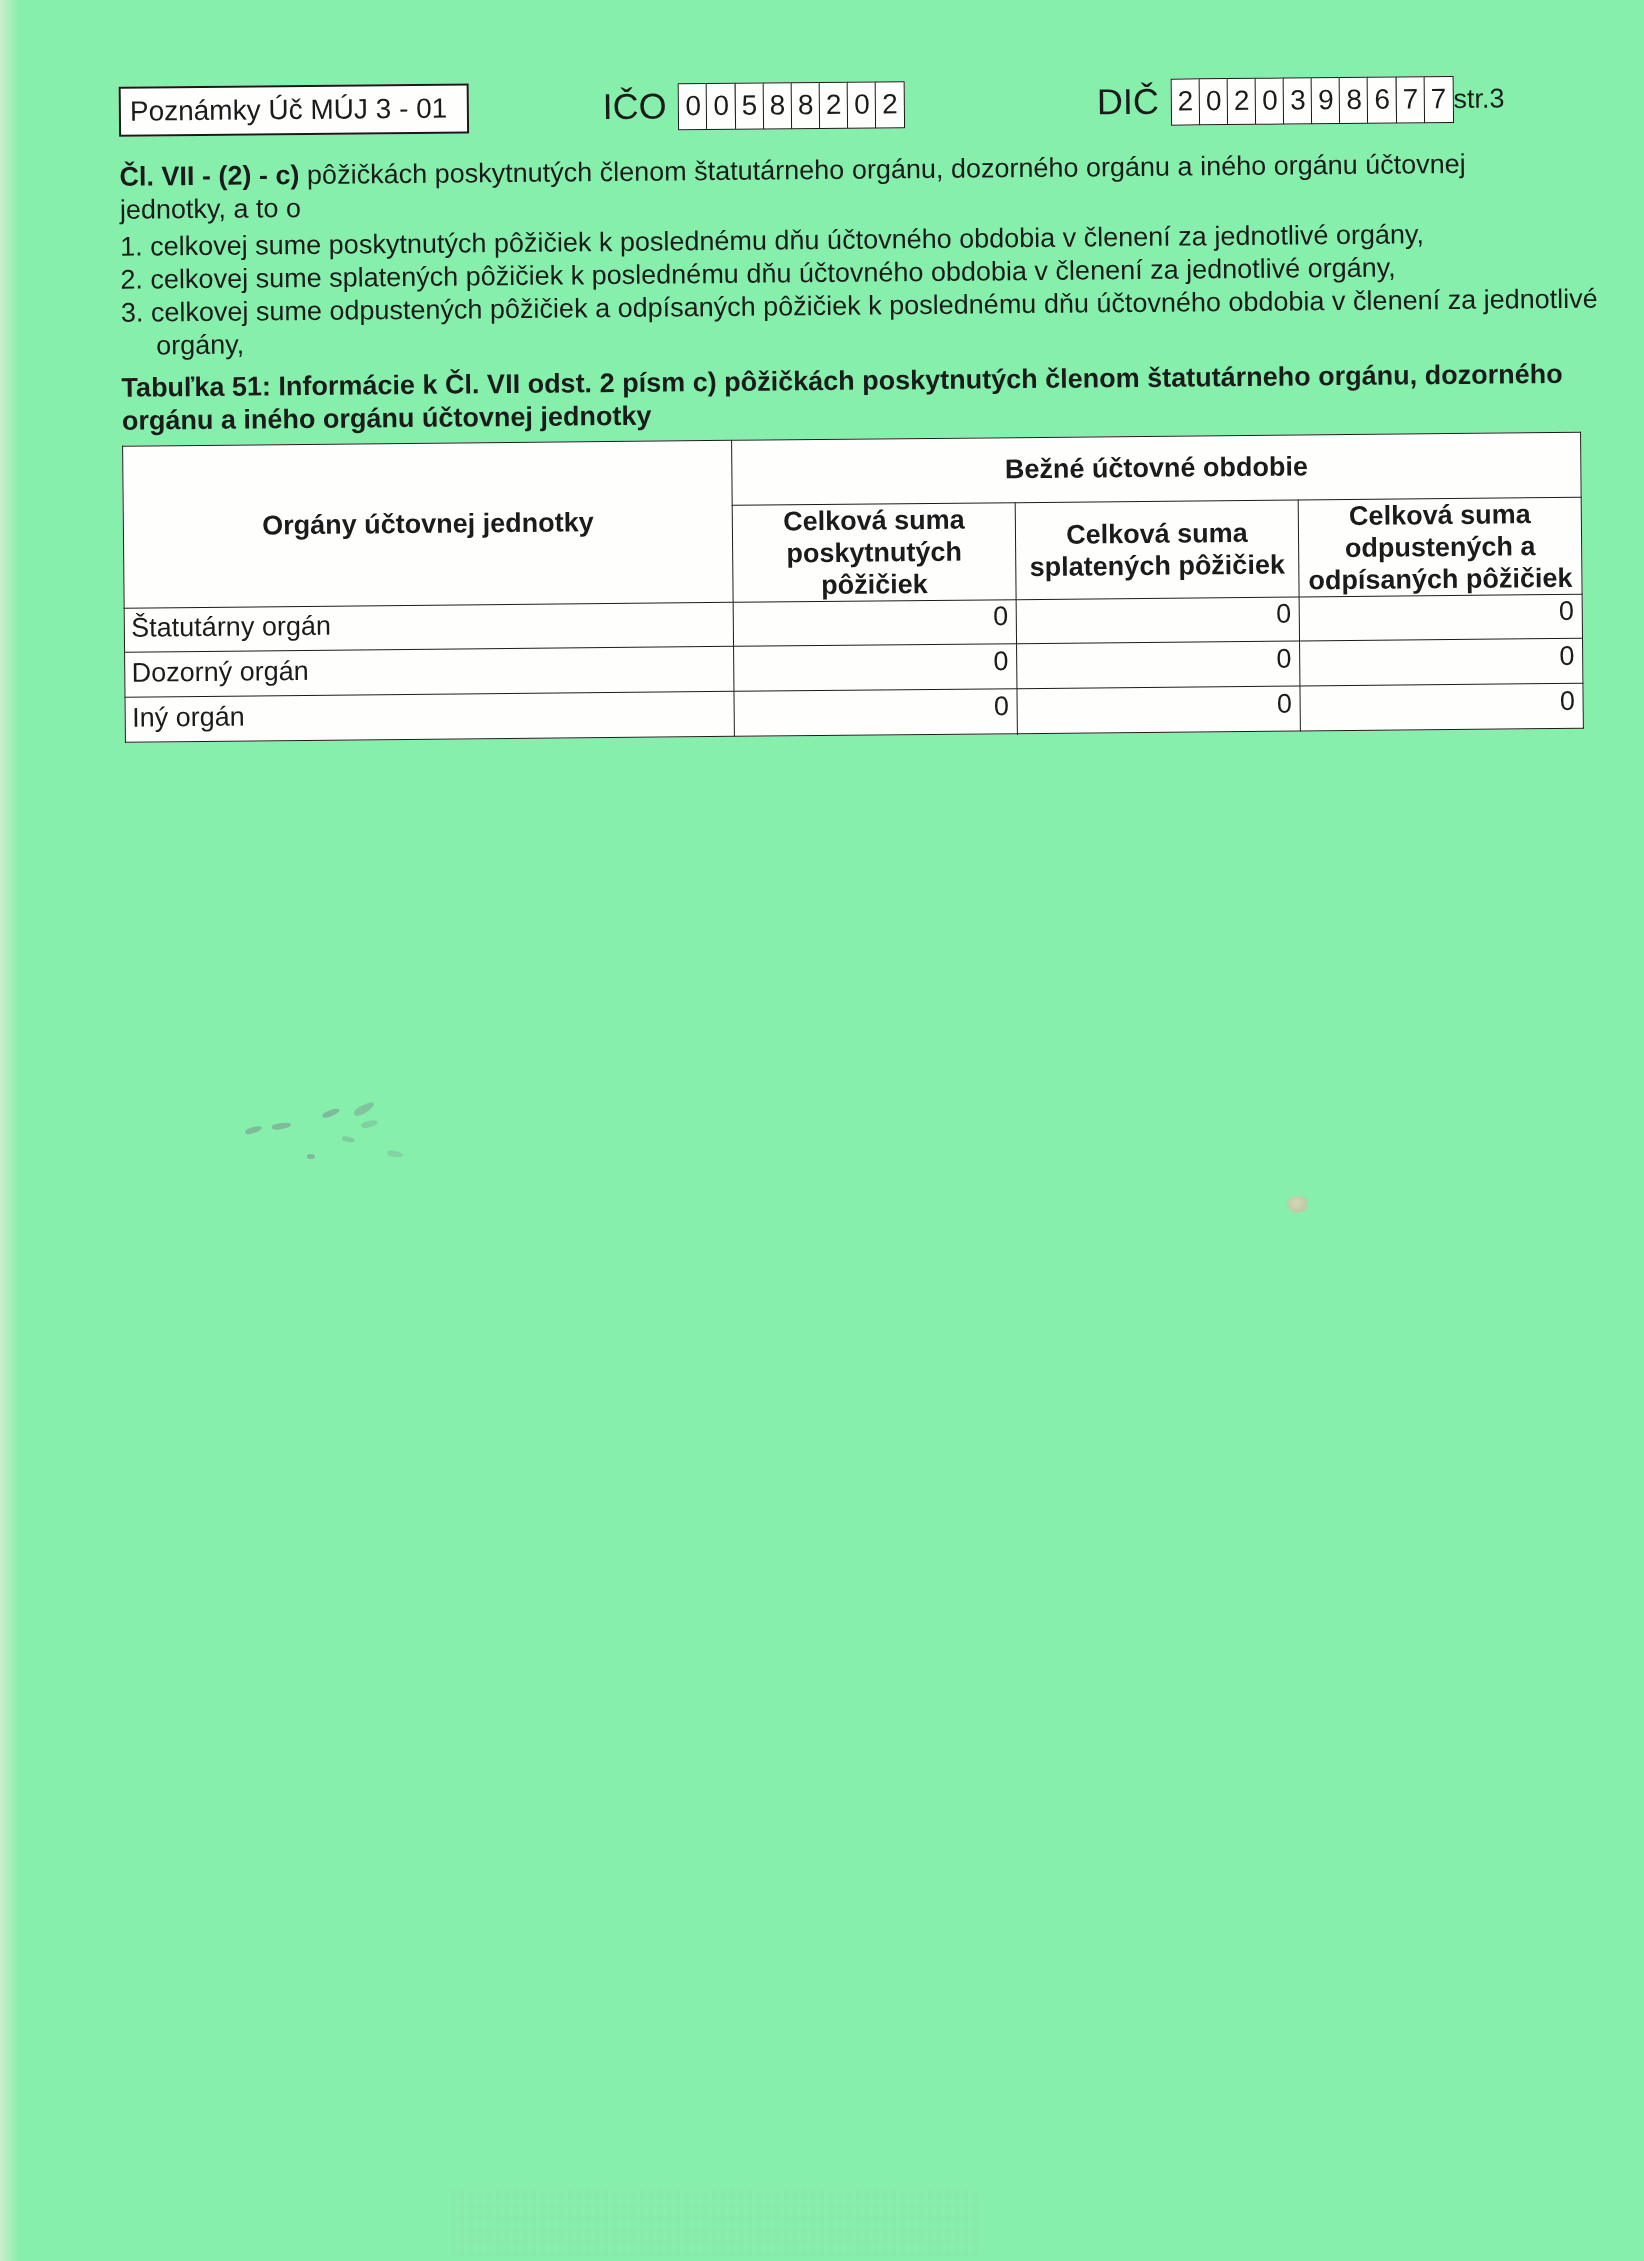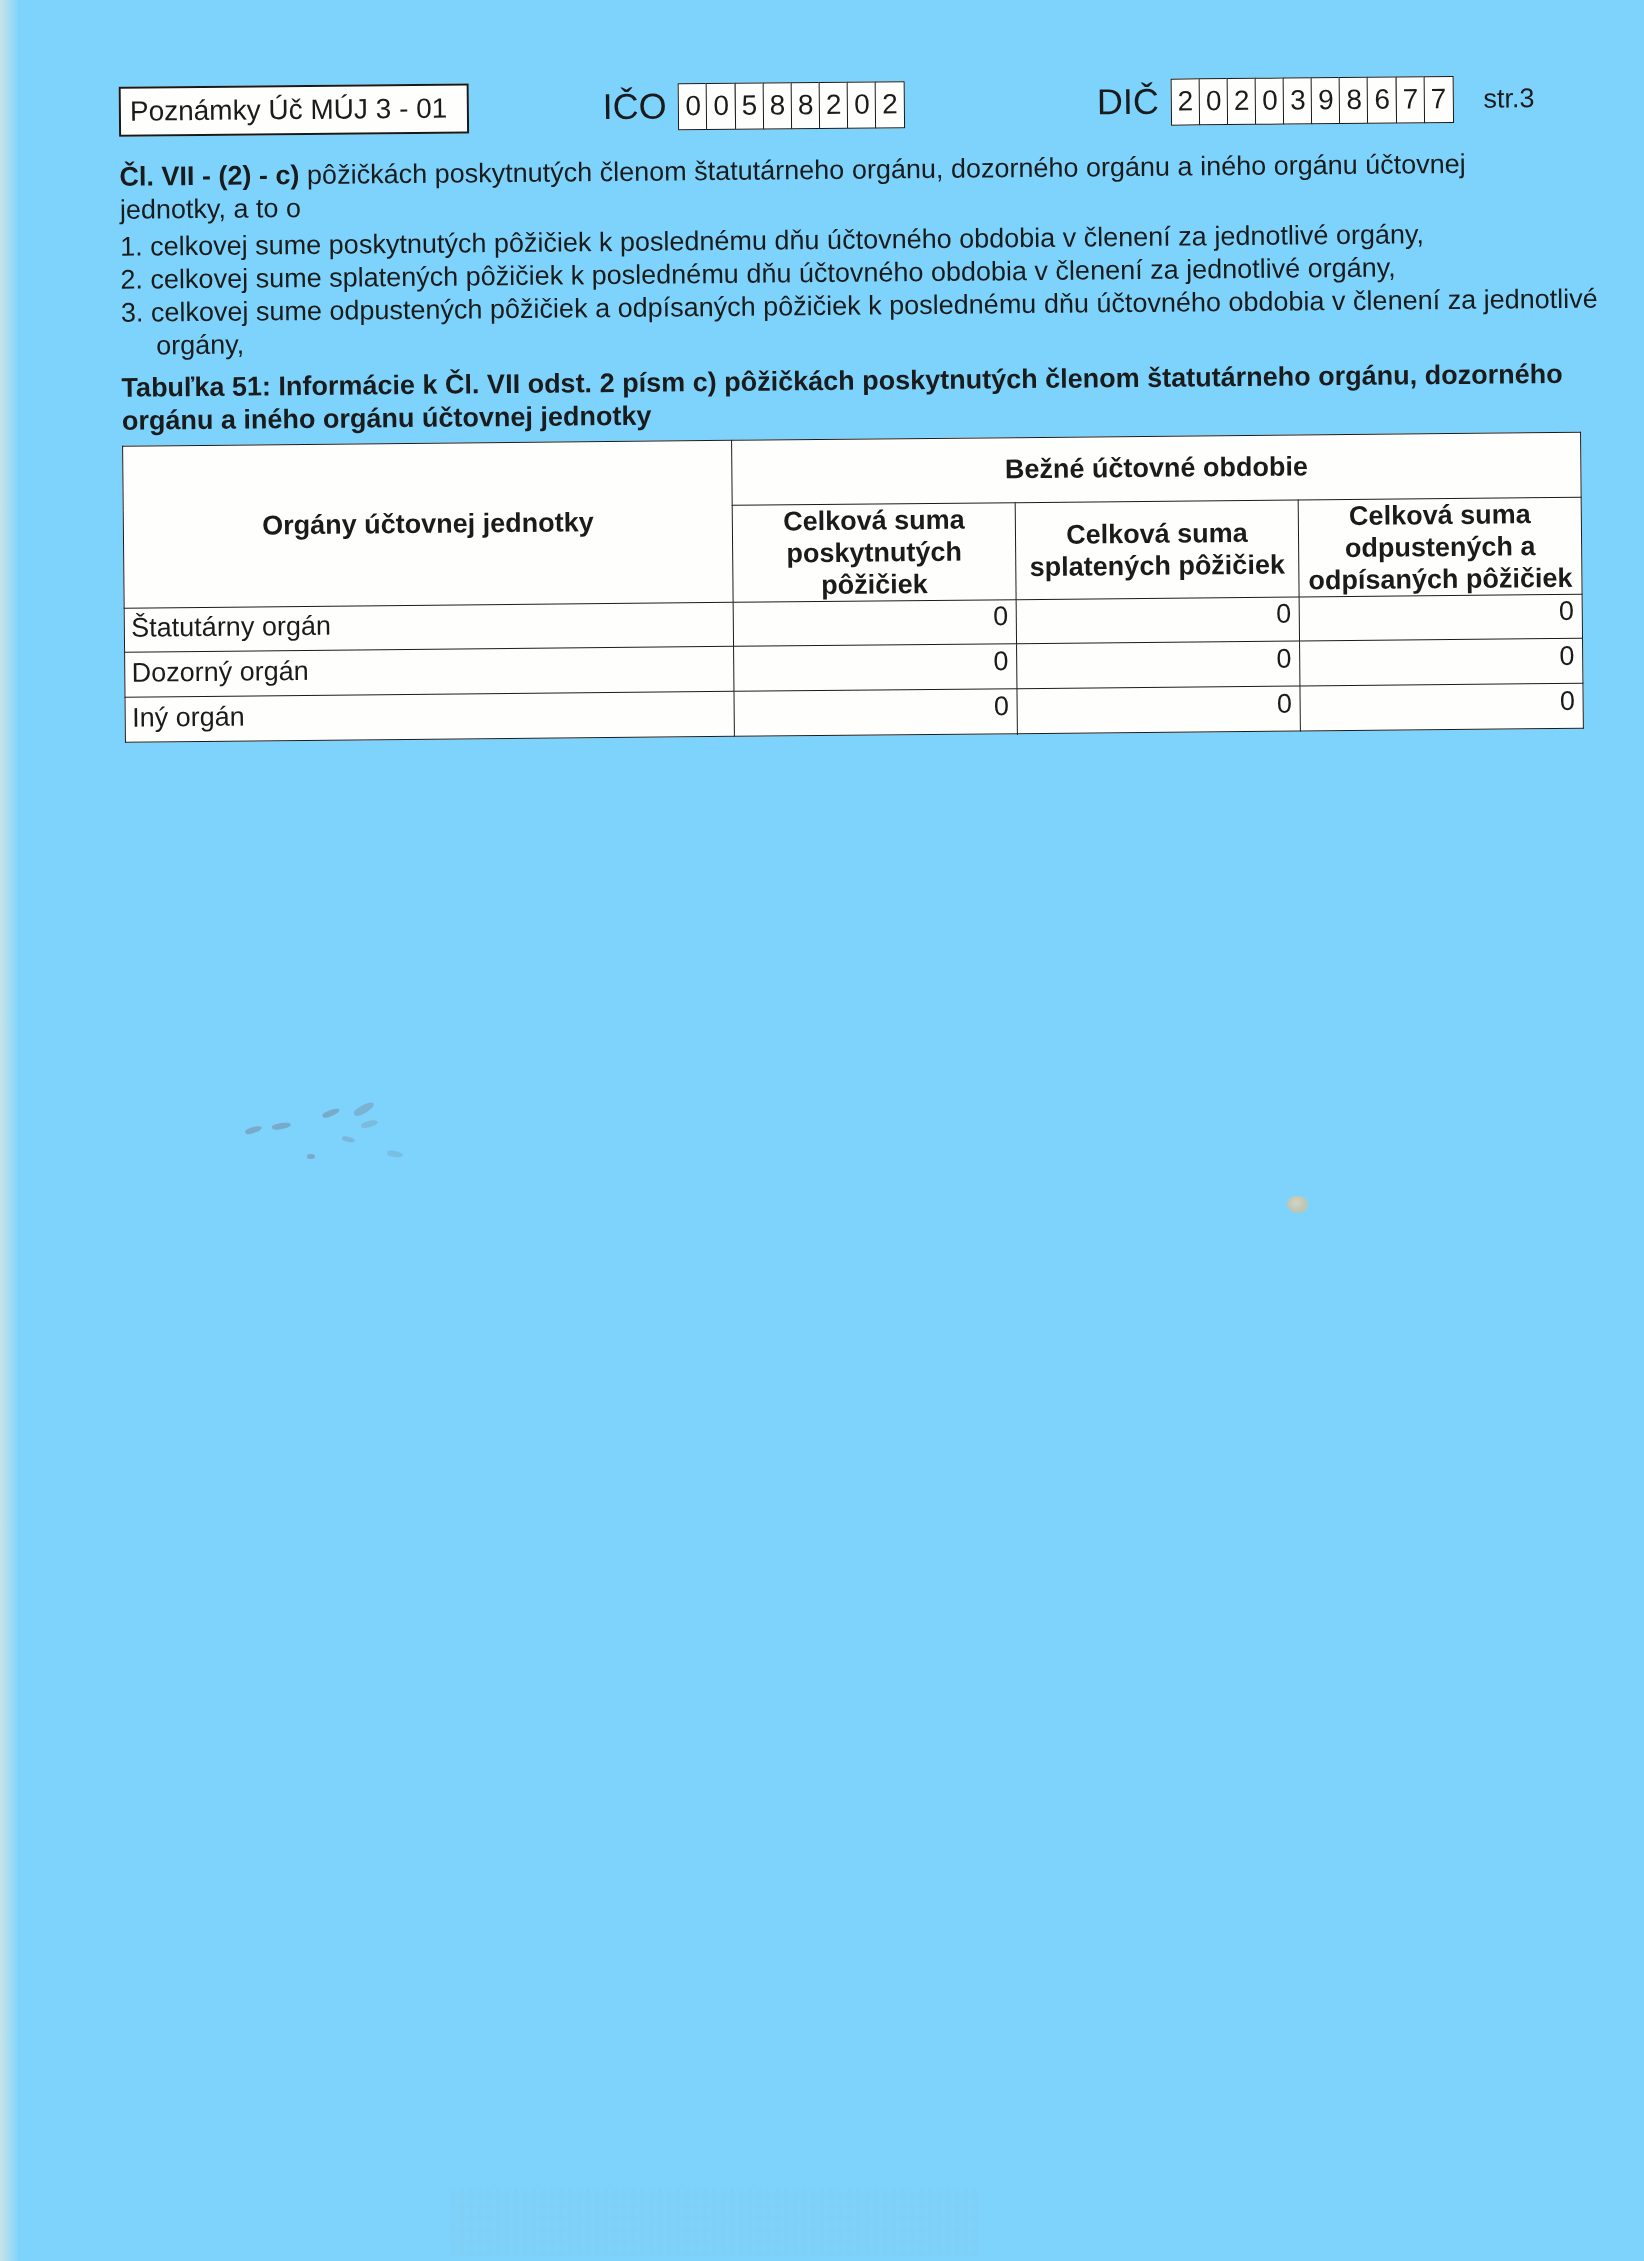--- a/index.html
+++ b/index.html
@@ -9,21 +9,21 @@
     height: 2261px;
     background: #fdfdfb;
     overflow: hidden;
     font-family: "Liberation Sans", "DejaVu Sans", sans-serif;
     color: #1b1b1b;
   }
   .page {
     position: relative;
     width: 1644px;
     height: 2261px;
-    background: #7dd3fc;
+    background: #86efac;
   }
   
   .edge-strip {
     position: absolute;
     left: 0; top: 0;
     width: 19.3px; height: 2261px;
     background: linear-gradient(to right, rgba(242,236,224,0.65), rgba(242,236,224,0));
     pointer-events: none;
   }
   
@@ -69,21 +69,20 @@
     align-items: center;
     justify-content: center;
     font-size: 28px;
     background: #fefefd;
   }
   .digit-row .digit-cell:first-child { margin-left: 0; }
   .ico-group { margin-left: 134px; }
   .dic-group { margin-left: 192px; }
   .page-num {
     font-size: 27px;
-    margin-left: 30px;
     text-align: right;
   }
 
   
   .intro { margin-top: 22px; }
   .lead {
     margin: 0;
     font-size: 27px;
     line-height: 33px;
     max-width: 1443px;

